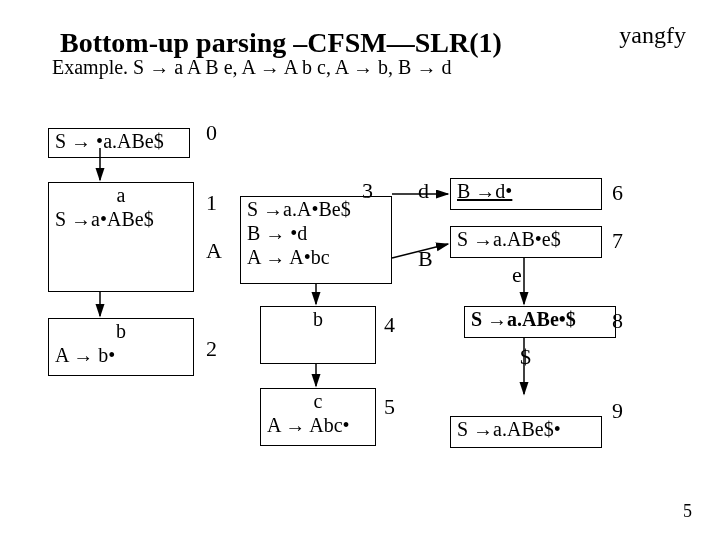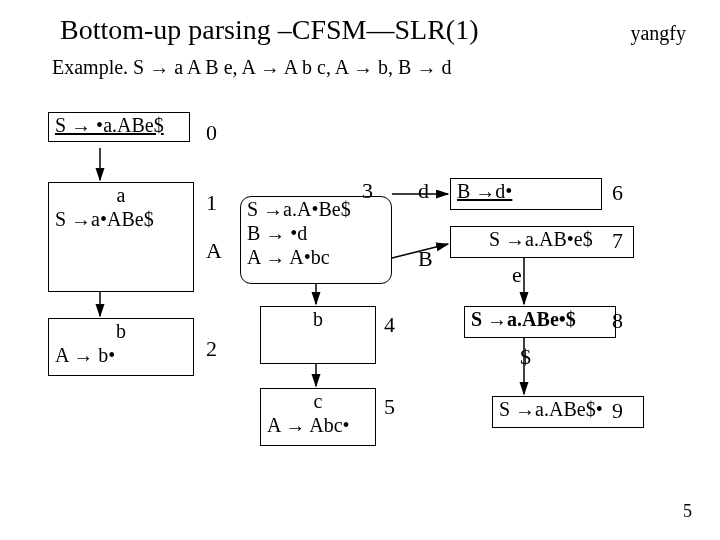--- a/index.html
+++ b/index.html
@@ -1,56 +1,56 @@
 <!DOCTYPE html>
 <html><head>
 <meta charset="utf-8">
 <style>
   html,body{margin:0;padding:0;font-family:"Times New Roman",serif;background:#fff;}
   #page{position:relative;width:720px;height:540px;}
-  .title{position:absolute;left:60px;top:14px;font-size:28px;}
-  .author{position:absolute;right:34px;top:22px;font-size:20px;}
+  .title{position:absolute;left:60px;top:27px;font-size:28px;font-weight:bold;}
+  .author{position:absolute;right:34px;top:22px;font-size:24px;}
   .ex1{position:absolute;left:52px;top:56px;font-size:20px;}
   .ex2{position:absolute;left:280px;top:82px;font-size:20px;}
   .pagenum{position:absolute;right:28px;bottom:18px;font-size:18px;}
   .statebox{position:absolute;border:1.5px solid #000;background:#fff;}
   .stnum{position:absolute;font-size:22px;}
   .item{font-size:20px;line-height:24px;padding:0 6px;white-space:nowrap;}
   .edge{position:absolute;font-size:22px;}
   svg{position:absolute;left:0;top:0;pointer-events:none;}
 </style>
 </head>
 <body>
 
 <div id="page">
 
   <div class="title">Bottom-up parsing –CFSM—SLR(1)</div>
   <div class="author">yangfy</div>
   <div class="ex1">Example. S → a A B e, A → A b c, A → b, B → d</div>
   <div class="pagenum">5</div>
 
-  <div class="statebox" style="left:48px;top:112px;width:140px;height:28px;text-decoration:underline;">
+  <div class="statebox" style="left:48px;top:128px;width:140px;height:28px;">
     <div class="item">S → •a.ABe$</div>
   </div>
   <div class="stnum" style="left:206px;top:120px;">0</div>
 
   <div class="statebox" style="left:48px;top:182px;width:144px;height:108px;">
     <div class="item" style="text-align:center;">a</div>
     <div class="item">S →a•ABe$</div>
   </div>
   <div class="stnum" style="left:206px;top:190px;">1</div>
   <div class="stnum" style="left:206px;top:238px;">A</div>
 
   <div class="statebox" style="left:48px;top:318px;width:144px;height:56px;">
     <div class="item" style="text-align:center;">b</div>
     <div class="item">A → b•</div>
   </div>
   <div class="stnum" style="left:206px;top:336px;">2</div>
 
-  <div class="statebox" style="left:240px;top:196px;width:150px;height:86px;border-radius:11px;">
+  <div class="statebox" style="left:240px;top:196px;width:150px;height:86px;">
     <div class="item">S →a.A•Be$</div>
     <div class="item">B → •d</div>
     <div class="item">A → A•bc</div>
   </div>
   <div class="stnum" style="left:362px;top:178px;">3</div>
 
   <div class="statebox" style="left:260px;top:306px;width:114px;height:56px;">
     <div class="item" style="text-align:center;">b</div>
   </div>
   <div class="stnum" style="left:384px;top:312px;">4</div>
@@ -59,31 +59,31 @@
     <div class="item" style="text-align:center;">c</div>
     <div class="item">A → Abc•</div>
   </div>
   <div class="stnum" style="left:384px;top:394px;">5</div>
 
   <div class="statebox" style="left:450px;top:178px;width:150px;height:30px;text-decoration:underline;">
     <div class="item">B →d•</div>
   </div>
   <div class="stnum" style="left:612px;top:180px;">6</div>
 
-  <div class="statebox" style="left:450px;top:226px;width:150px;height:30px;padding-left:32px;">
+  <div class="statebox" style="left:450px;top:226px;width:150px;height:30px;">
     <div class="item">S →a.AB•e$</div>
   </div>
   <div class="stnum" style="left:612px;top:228px;">7</div>
 
   <div class="statebox" style="left:464px;top:306px;width:150px;height:30px;font-weight:bold;">
     <div class="item">S →a.ABe•$</div>
   </div>
   <div class="stnum" style="left:612px;top:308px;">8</div>
 
-  <div class="statebox" style="left:450px;top:396px;width:150px;height:30px;margin-left:42px;">
+  <div class="statebox" style="left:450px;top:416px;width:150px;height:30px;">
     <div class="item">S →a.ABe$•</div>
   </div>
   <div class="stnum" style="left:612px;top:398px;">9</div>
 
   <div class="edge" style="left:418px;top:178px;">d</div>
   <div class="edge" style="left:418px;top:246px;">B</div>
   <div class="edge" style="left:512px;top:262px;">e</div>
   <div class="edge" style="left:520px;top:344px;">$</div>
 
   <svg width="720" height="540">

